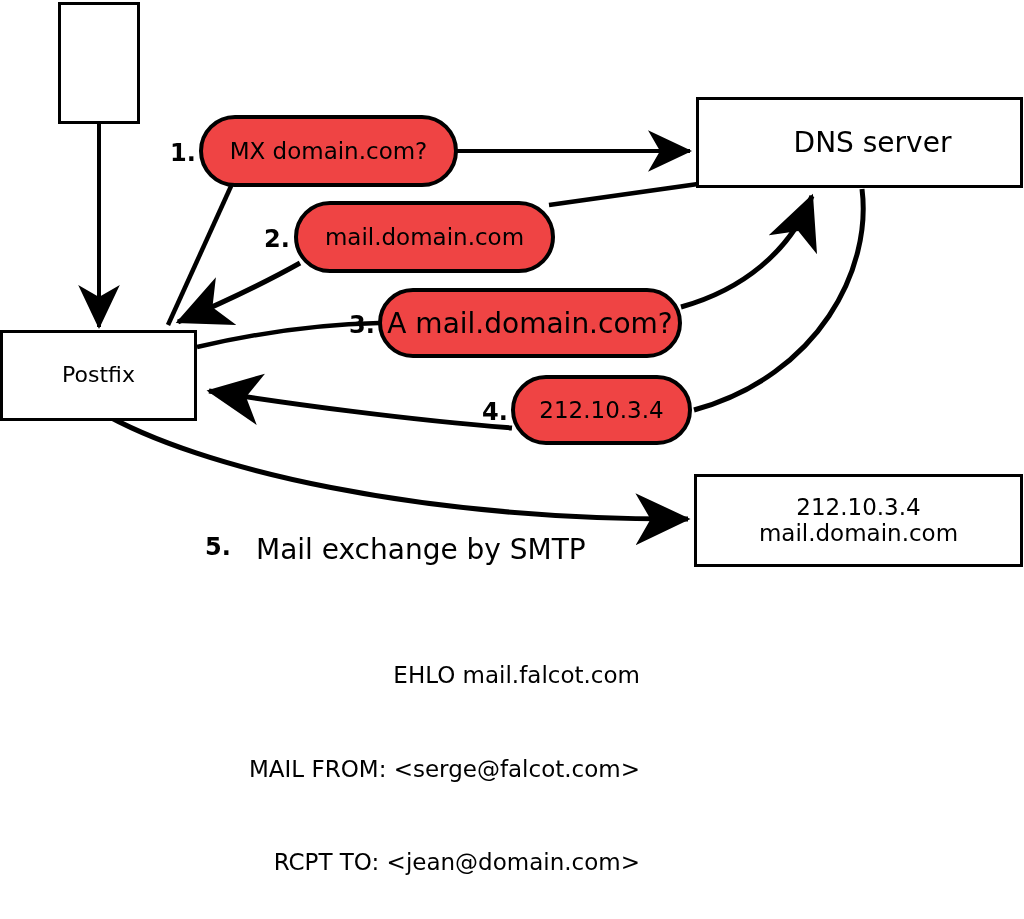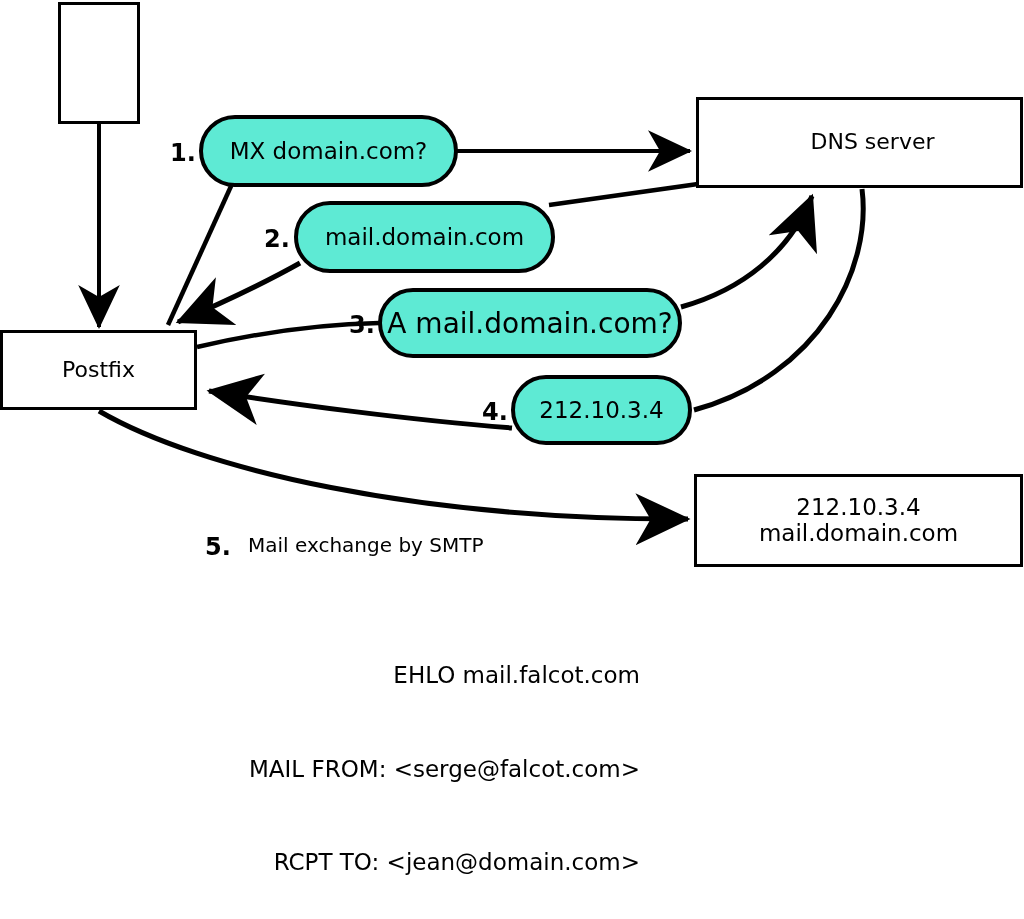--- a/index.html
+++ b/index.html
@@ -37,21 +37,21 @@
     line-height: 1.12;
   }
   .node-box .line {
     display: block;
     white-space: nowrap;
   }
   .bubble {
     position: absolute;
     box-sizing: border-box;
     border: 4px solid #000000;
-    background: #5eead4;
+    background: #ef4444;
     border-radius: 999px;
     display: flex;
     align-items: center;
     justify-content: center;
     white-space: nowrap;
     text-align: right;
   }
   .step-num {
     position: absolute;
     font-weight: bold;
@@ -101,25 +101,25 @@
     <path d="M862,189 C872,268 820,375 694,410" fill="none" stroke="#000000" stroke-width="5"></path>
 
     <path d="M512,428 C410,420 290,404 209,391" fill="none" stroke="#000000" stroke-width="5" marker-end="url(#ah)"></path>
 
     <path d="M99,411 C200,470 420,520 688,519" fill="none" stroke="#000000" stroke-width="5" marker-end="url(#ah)"></path>
   </svg>
 
   <div class="node-box" style="left:58px; top:2px; width:82px; height:122px;">
   </div>
 
-  <div class="node-box" style="left:0px; top:330px; width:197px; height:80px; font-size:22px;">
+  <div class="node-box" style="left:0px; top:330px; width:197px; height:91px; font-size:22px;">
     <span class="line">Postfix</span>
   </div>
 
-  <div class="node-box" style="left:696px; top:97px; width:327px; height:91px; font-size:22px;padding-left:26px;">
+  <div class="node-box" style="left:696px; top:97px; width:327px; height:91px; font-size:28px;padding-left:26px;">
     <span class="line">DNS server</span>
   </div>
 
   <div class="node-box" style="left:694px; top:474px; width:329px; height:93px; font-size:23px;">
     <span class="line">212.10.3.4</span>
     <span class="line">mail.domain.com</span>
   </div>
 
   <div class="bubble" style="left:199px; top:115px; width:259px; height:72px; font-size:23px;">
     <span>MX domain.com?</span>
@@ -137,21 +137,21 @@
     <span>212.10.3.4</span>
   </div>
 
   <div class="step-num" style="left:170px; top:139px; font-size:24px;">1.</div>
   <div class="step-num" style="left:264px; top:225px; font-size:24px;">2.</div>
   <div class="step-num" style="left:349px; top:311px; font-size:24px;">3.</div>
   <div class="step-num" style="left:482px; top:398px; font-size:24px;">4.</div>
 
 
   <div class="step-num" style="left:205px; top:533px; font-size:24px;">5.</div>
-  <div class="plain-label" style="left:248px; top:533px; font-size:20px;text-align:center;">Mail exchange by SMTP</div>
+  <div class="plain-label" style="left:256px; top:533px; font-size:28px;text-align:center;">Mail exchange by SMTP</div>
 
   <div class="smtp-block" style="left:249px; top:598px; font-size:23px;">
     <span class="ln">EHLO mail.falcot.com</span>
     <span class="ln">MAIL FROM: &lt;serge@falcot.com&gt;</span>
     <span class="ln">RCPT TO: &lt;jean@domain.com&gt;</span>
     
     
     
     
     

